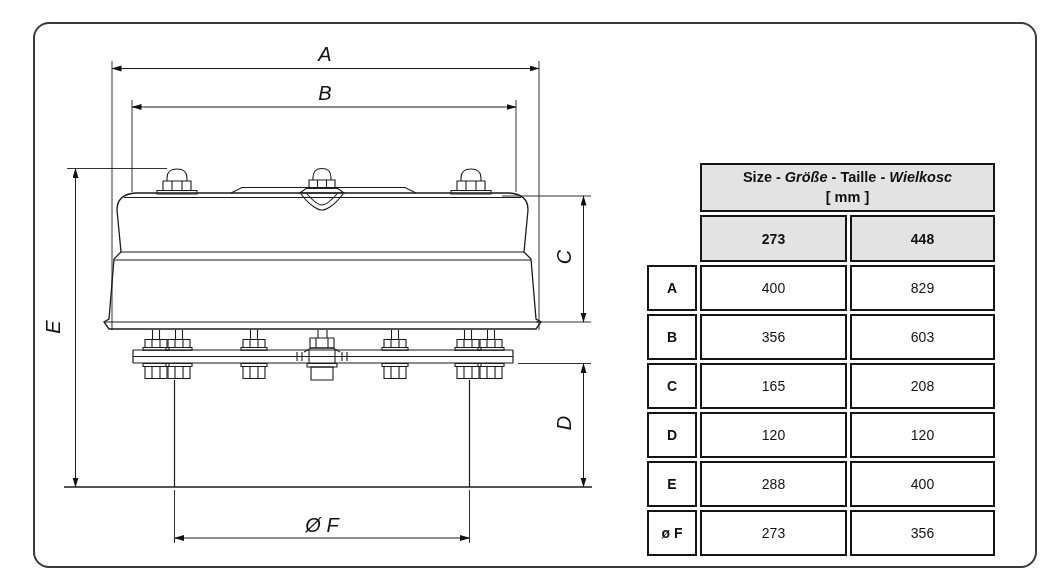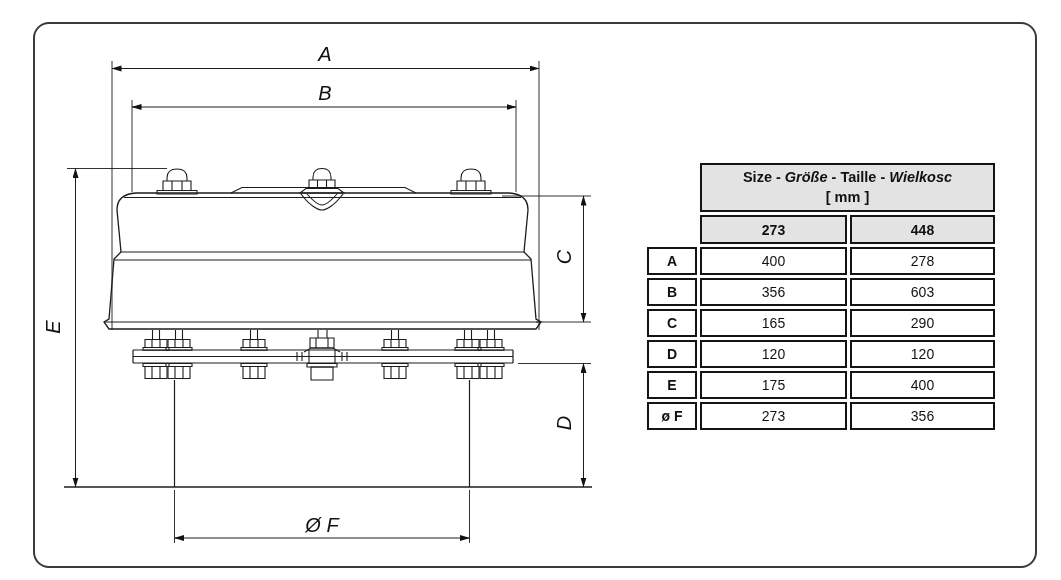--- a/index.html
+++ b/index.html
@@ -7,21 +7,21 @@
         font-family:"Liberation Sans",sans-serif;color:#111;}
   .frame{position:absolute;left:33px;top:22px;width:1000px;height:542px;
          border:2px solid #3a3a3a;border-radius:16px;background:#fff;}
   svg.drawing{position:absolute;left:0;top:0;}
   svg.drawing path, svg.drawing line, svg.drawing rect{vector-effect:non-scaling-stroke;}
   .dim-label{font-family:"Liberation Sans",sans-serif;font-style:italic;font-size:20px;fill:#111;}
 
   .dim-table{position:absolute;left:644px;top:160px;}
   .dim-table table{border-collapse:separate;border-spacing:3px;}
   .dim-table td{border:2px solid #141414;text-align:center;vertical-align:middle;
-                font-size:14px;color:#111;background:#fff;padding:0 4px;}
+                font-size:14px;color:#111;background:#fff;padding:9px 4px;}
   .dim-table td.nob{border:none;background:transparent;}
   .dim-table td.hdr{background:#e3e3e3;font-weight:bold;font-size:14.5px;line-height:1.35;}
   .dim-table td.size{background:#e3e3e3;font-weight:bold;height:25px;}
   .dim-table td.lbl{font-weight:bold;width:38px;height:24px;}
   .dim-table td.val{height:24px;}
   .dim-table td.c1{width:135px;}
   .dim-table td.c2{width:133px;}
   .dim-table td.hdr{height:41px;padding:2px 0;}
   .it{font-style:italic;}
 </style>
@@ -165,40 +165,40 @@
             </td>
           </tr>
           <tr>
             <td class="nob"></td>
             <td class="size c1">273</td>
             <td class="size c2">448</td>
           </tr>
           <tr>
             <td class="lbl">A</td>
             <td class="val c1">400</td>
-            <td class="val c2">278</td>
+            <td class="val c2">829</td>
           </tr>
           <tr>
             <td class="lbl">B</td>
             <td class="val c1">356</td>
             <td class="val c2">603</td>
           </tr>
           <tr>
             <td class="lbl">C</td>
             <td class="val c1">165</td>
-            <td class="val c2">290</td>
+            <td class="val c2">208</td>
           </tr>
           <tr>
             <td class="lbl">D</td>
             <td class="val c1">120</td>
             <td class="val c2">120</td>
           </tr>
           <tr>
             <td class="lbl">E</td>
-            <td class="val c1">175</td>
+            <td class="val c1">288</td>
             <td class="val c2">400</td>
           </tr>
           <tr>
             <td class="lbl">ø F</td>
             <td class="val c1">273</td>
             <td class="val c2">356</td>
           </tr>
         </tbody>
     </table>
   </div>

